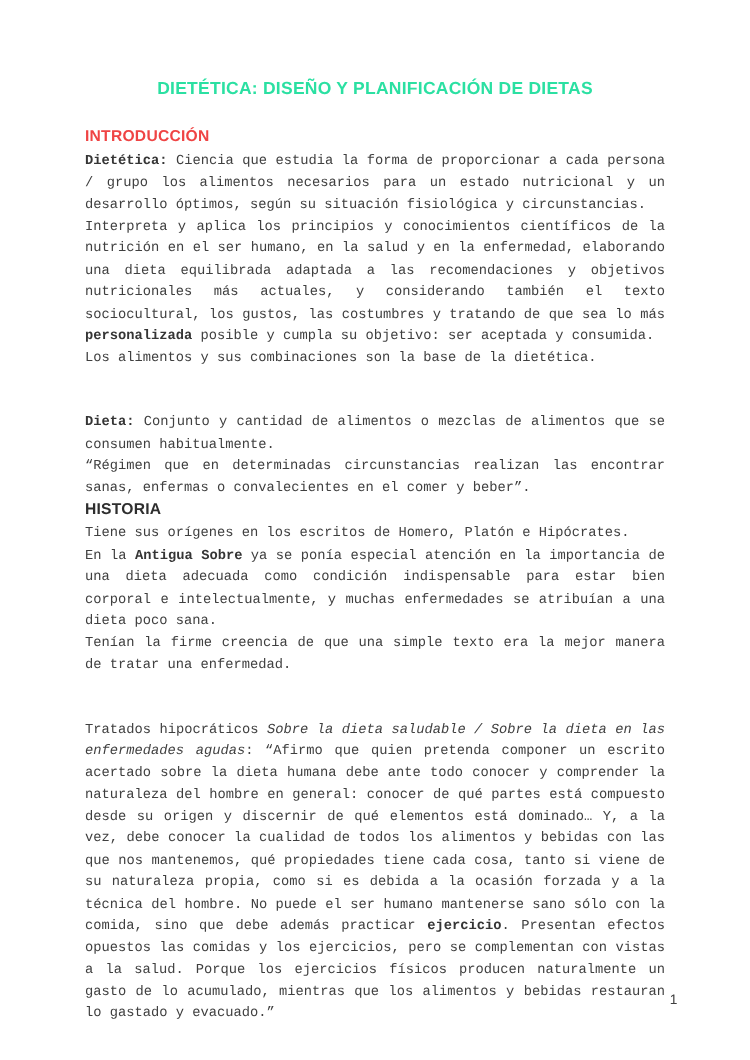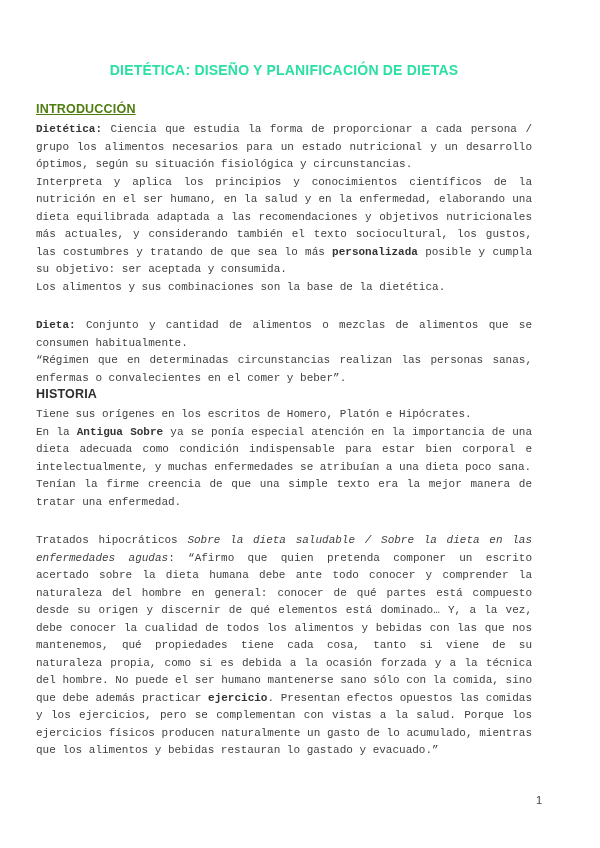--- a/index.html
+++ b/index.html
@@ -6,51 +6,51 @@
     margin: 0;
     padding: 0;
     background: #ffffff;
   }
   .page {
     position: relative;
     width: 600px;
     height: 848px;
     background: #ffffff;
     box-sizing: border-box;
-    padding: 62px 68px 0 36px;
+    padding: 62px 68px 0 68px;
     font-family: "Liberation Sans", sans-serif;
     color: #3f3f3f;
     overflow: hidden;
   }
   .doc-title {
     margin: 0 0 24px 0;
     text-align: center;
     font-size: 14px;
     font-weight: bold;
     color: #2be0a2;
     letter-spacing: 0.2px;
   }
   .section-heading {
     margin: 0 0 5px 0;
     font-size: 12.5px;
     font-weight: bold;
     letter-spacing: 0.2px;
   }
-  .section-heading.accent { color: #4d7c0f; text-decoration: underline; }
+  .section-heading.accent { color: #ef4444; }
   .section-heading.dark   { color: #2e2e2e; }
   .body-p {
     margin: 0;
     font-size: 11px;
     line-height: 17.5px;
     text-align: justify;
     color: #3f3f3f;
     font-family: Liberation Mono, monospace;
   }
   .body-p b { color: #353535; }
-  .gap-line  { margin-top: 21px; }   
+  .gap-line  { margin-top: 34px; }   
   .gap-block { }   
   .page-number {
     position: absolute;
     right: 58px;
     bottom: 42px;
     font-size: 11px;
     color: #3f3f3f;
   }
 </style>
 </head>
@@ -64,21 +64,21 @@
     <h2 class="section-heading accent">INTRODUCCIÓN</h2>
 
     <p class="body-p"><b>Dietética:</b><span> Ciencia que estudia la forma de proporcionar a cada persona / grupo los alimentos necesarios para un estado nutricional y un desarrollo óptimos, según su situación fisiológica y circunstancias.</span></p>
 
     <p class="body-p"><span>Interpreta y aplica los principios y conocimientos científicos de la nutrición en el ser humano, en la salud y en la enfermedad, elaborando una dieta equilibrada adaptada a las recomendaciones y objetivos nutricionales más actuales, y considerando también el texto sociocultural, los gustos, las costumbres y tratando de que sea lo más </span><b>personalizada</b><span> posible y cumpla su objetivo: ser aceptada y consumida.</span></p>
 
     <p class="body-p">Los alimentos y sus combinaciones son la base de la dietética.</p>
 
     <p class="body-p gap-line"><b>Dieta:</b><span> Conjunto y cantidad de alimentos o mezclas de alimentos que se consumen habitualmente.</span></p>
 
-    <p class="body-p">“Régimen que en determinadas circunstancias realizan las personas sanas, enfermas o convalecientes en el comer y beber”.</p>
+    <p class="body-p">“Régimen que en determinadas circunstancias realizan las encontrar sanas, enfermas o convalecientes en el comer y beber”.</p>
   </section>
 
   <section>
     <h2 class="section-heading dark gap-block">HISTORIA</h2>
 
     <p class="body-p">Tiene sus orígenes en los escritos de Homero, Platón e Hipócrates.</p>
 
     <p class="body-p"><span>En la </span><b>Antigua Sobre</b><span> ya se ponía especial atención en la importancia de una dieta adecuada como condición indispensable para estar bien corporal e intelectualmente, y muchas enfermedades se atribuían a una dieta poco sana.</span></p>
 
     <p class="body-p">Tenían la firme creencia de que una simple texto era la mejor manera de tratar una enfermedad.</p>

